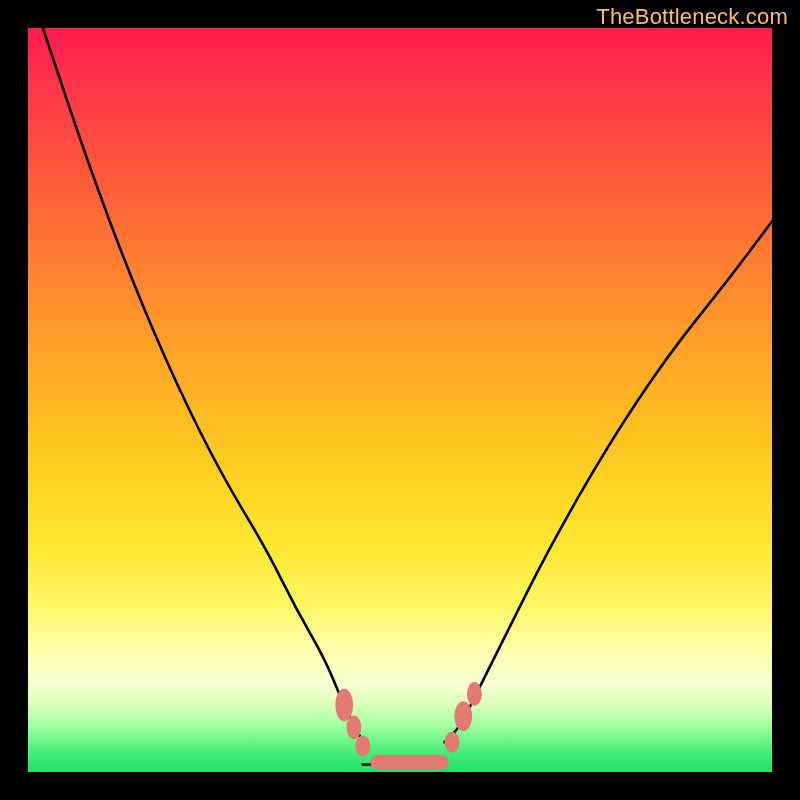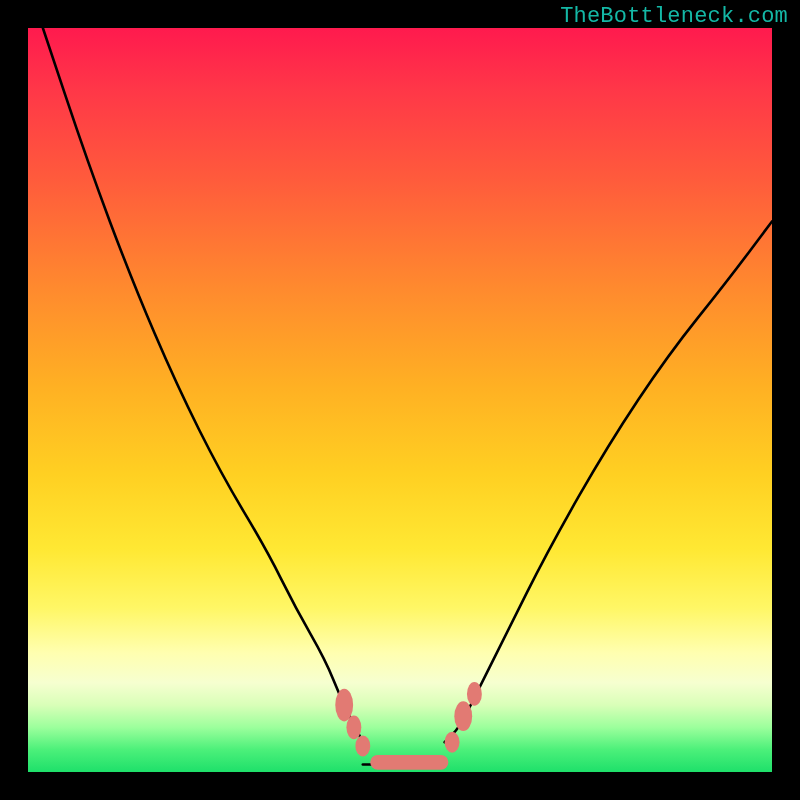--- a/index.html
+++ b/index.html
@@ -37,23 +37,23 @@
       #d9ffb8 91%,
       #9cff9c 94%,
       #4cf07a 97%,
       #1ee06a 100%
     );
   }
   .watermark {
     position: absolute;
     top: 4px;
     right: 12px;
-    font-family: Liberation Mono, monospace;
+    font-family: Liberation Sans, sans-serif;
     font-size: 22px;
-    color: #14b8a6;
+    color: #fdba74;
     letter-spacing: 0.2px;
     user-select: none;
   }
   svg.curves {
     position: absolute;
     left: 0;
     top: 0;
     width: 744px;
     height: 744px;
     pointer-events: none;

